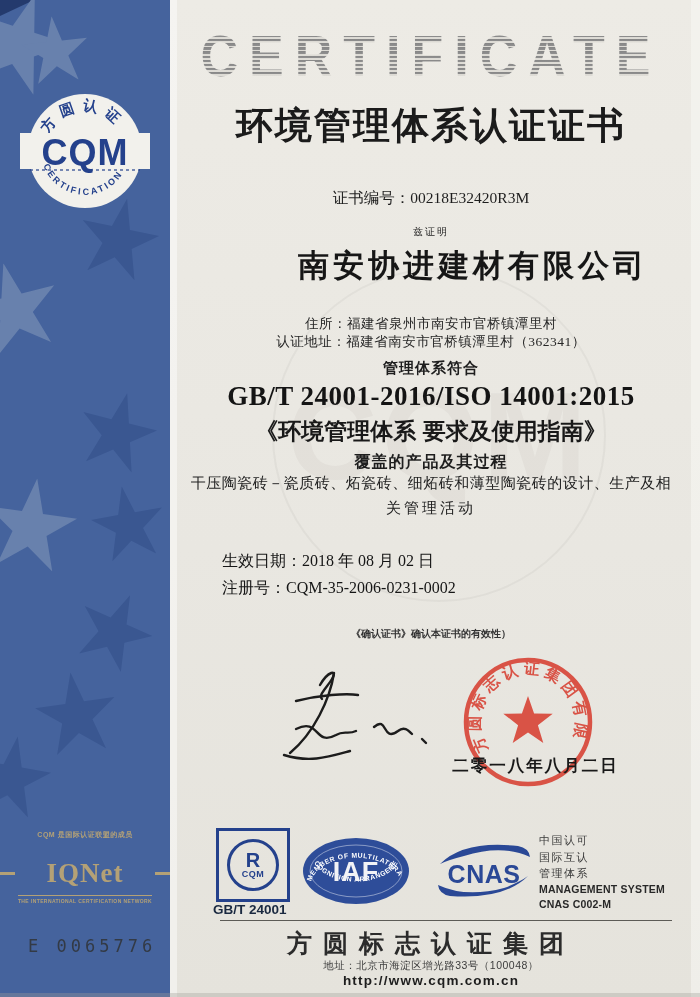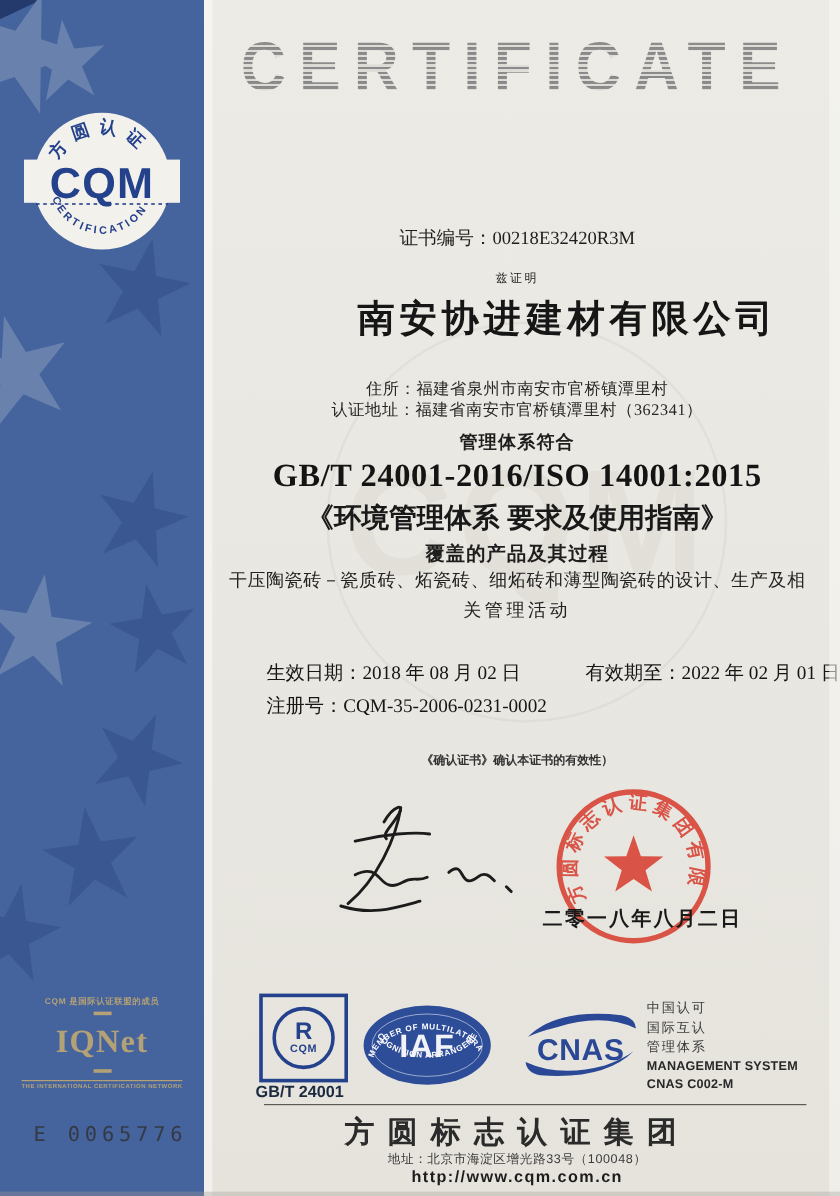--- a/index.html
+++ b/index.html
@@ -20,21 +20,21 @@
   .star-d{background:#3a5791;}
   .star-l{background:#6881ad;}
 
   
   .cqm-logo{left:20px;top:86px;width:130px;height:130px;}
   svg text{font-family:"Liberation Sans","DejaVu Sans",sans-serif;}
 
   
   .iqnet{left:0;top:830px;width:170px;text-align:center;color:#b4a176;}
   .iqnet-member{font-size:7px;letter-spacing:0.5px;font-weight:700;}
-  .iqnet-row{display:flex;align-items:center;justify-content:space-between;gap:7px;margin-top:3px;flex-direction:column;}
+  .iqnet-row{display:flex;align-items:center;justify-content:space-between;gap:7px;margin-top:18px;}
   .iqnet-dash{width:15px;height:3px;background:#b4a176;}
   .iqnet-name{font-size:27px;font-weight:700;letter-spacing:1px;font-family:"Liberation Serif",serif;}
   .iqnet-tag{font-size:5px;letter-spacing:0.4px;border-top:1px solid #b4a176;display:inline-block;
     padding-top:2px;margin-top:2px;font-weight:700;}
   .serial{left:28px;top:936px;font-size:17px;letter-spacing:4px;color:#333a45;}
 
   
   .cert-header{top:26px;font-weight:700;font-size:52px;letter-spacing:11px;transform:scaleY(1.1);
     background-image:repeating-linear-gradient(180deg,#878787 0px,#8f8f8f 2px,#dcdad4 2px,#dfddd7 3.7px);
     -webkit-background-clip:text;background-clip:text;color:transparent;white-space:nowrap;}
@@ -125,20 +125,21 @@
 
     <div class="abs serial t-mono">E 0065776</div>
   </div>
   <div class="band-sliver"></div>
 
   <div class="abs wm-ring">
     <div class="wm-text">CQM</div>
   </div>
 
   <div class="abs center cert-header t-sans">CERTIFICATE</div>
+  <div class="abs center title t-sans">环境管理体系认证证书</div>
 
   <div class="abs center certno">
     <span>证书编号：</span><span>00218E32420R3M</span>
   </div>
 
   <div class="abs center hereby">兹证明</div>
   <div class="abs center company">南安协进建材有限公司</div>
 
   <div class="abs center info" style="top:315px;">
     <span>住所：</span><span>福建省泉州市南安市官桥镇潭里村</span>
@@ -149,23 +150,20 @@
 
   <div class="abs center conform">管理体系符合</div>
   <div class="abs center standard">GB/T 24001-2016/ISO 14001:2015</div>
   <div class="abs center stdname t-sans">《环境管理体系 要求及使用指南》</div>
   <div class="abs center scopehead">覆盖的产品及其过程</div>
   <div class="abs center scope1">干压陶瓷砖－瓷质砖、炻瓷砖、细炻砖和薄型陶瓷砖的设计、生产及相</div>
   <div class="abs center scope2">关管理活动</div>
 
   <div class="abs dateline" style="left:222px;top:551px;">
     <span>生效日期：</span><span>2018 年 08 月 02 日</span>
-  </div>
-  <div class="abs dateline" style="left:488px;top:551px;">
-    <span>有效期至：</span><span>2022 年 02 月 01 日</span>
   </div>
   <div class="abs dateline" style="left:222px;top:578px;">
     <span>注册号：</span><span>CQM-35-2006-0231-0002</span>
   </div>
 
   <div class="abs center fine" style="top:627px;">《确认证书》确认本证书的有效性）</div>
 
   <svg class="abs" style="left:262px;top:655px;" width="200" height="120" viewBox="0 0 200 120">
     <g stroke="#1c1c1c" stroke-width="2.4" fill="none" stroke-linecap="round">
       <path d="M 58 30 C 66 16 76 14 70 24 C 64 34 56 40 60 44"></path>

